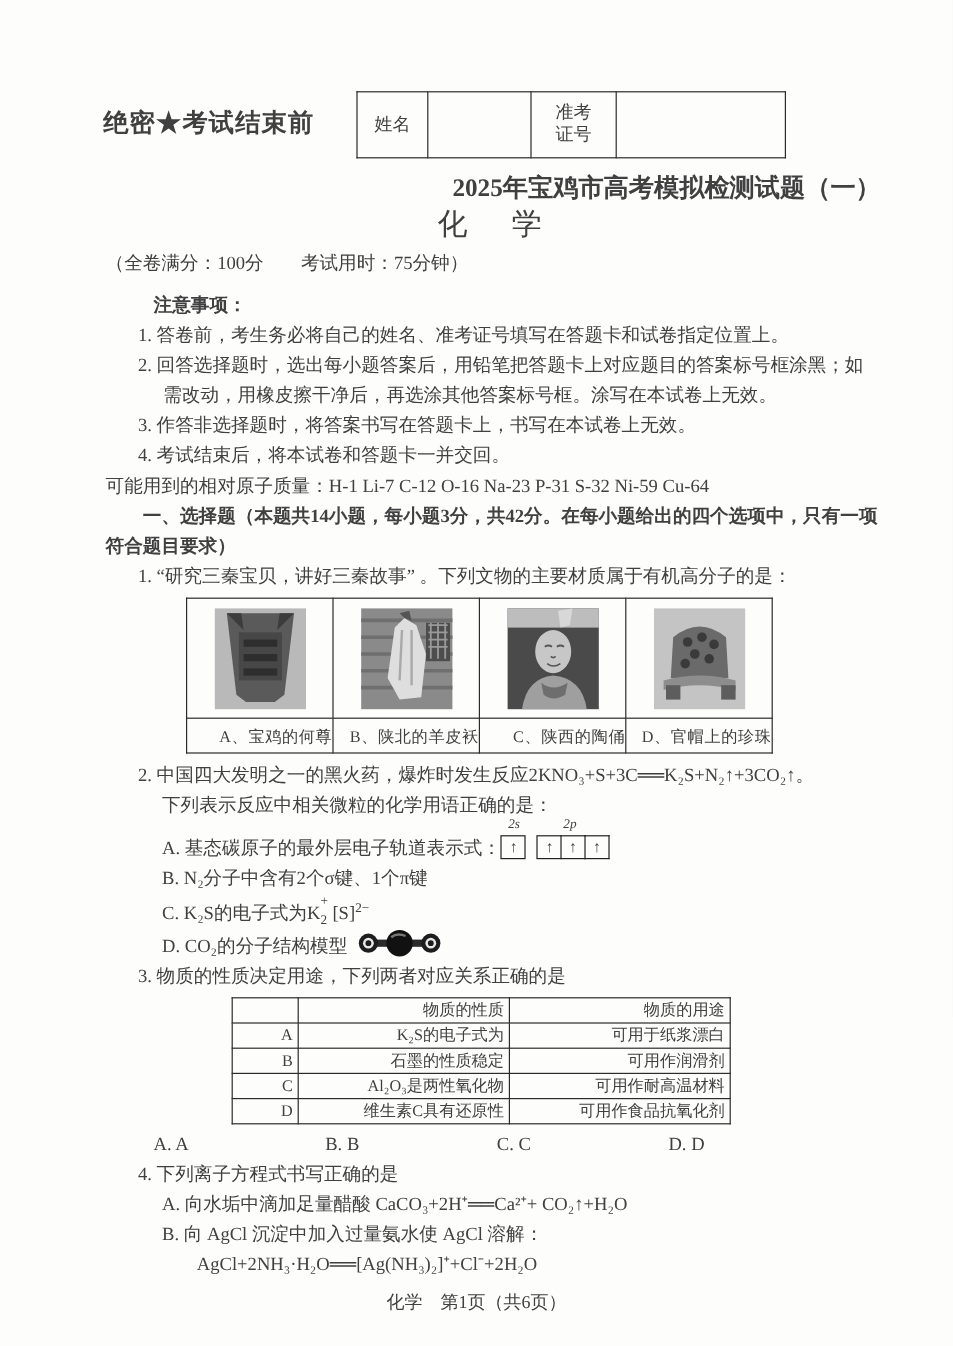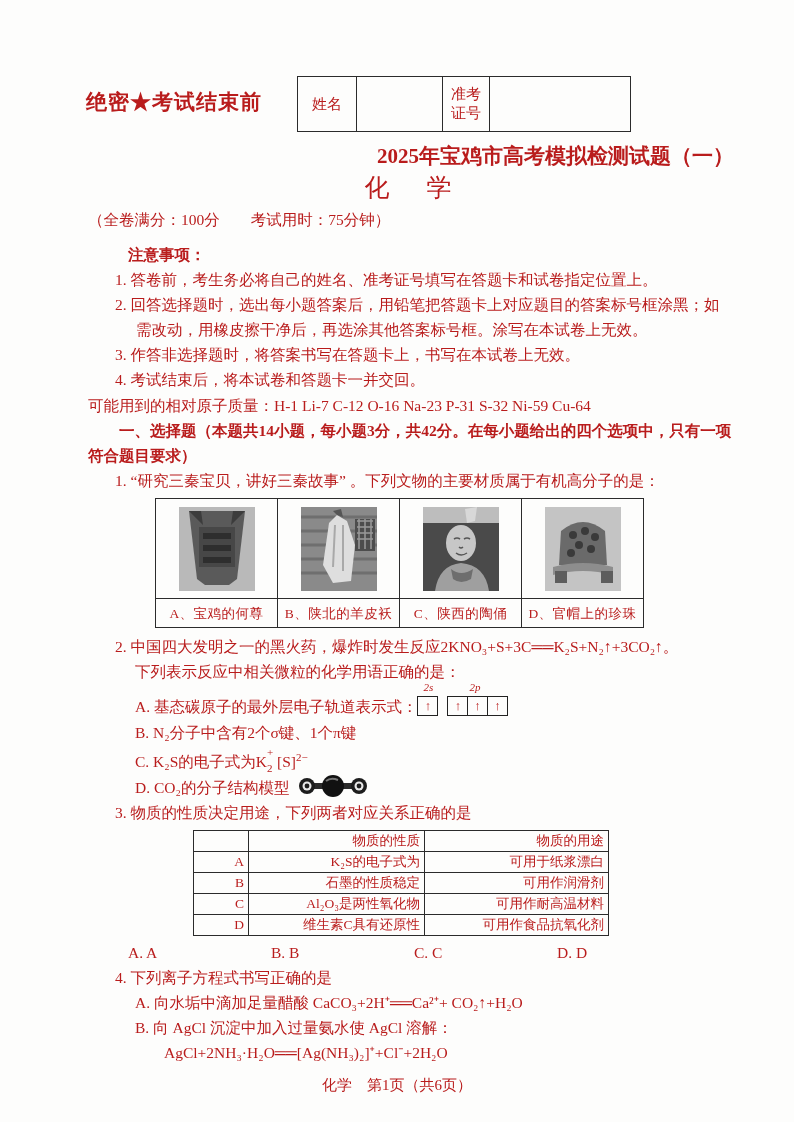--- a/index.html
+++ b/index.html
@@ -1,52 +1,52 @@
 <!DOCTYPE html>
 <html><head>
 <meta charset="utf-8">
 <style>
   * { margin:0; padding:0; box-sizing:border-box; }
   body { background:#e8e8e8; font-family:"Liberation Serif", serif; }
   .page {
     position:relative; width:794px; height:1122px; margin:0 auto;
-    background:#fdfdfc; color:#b91c1c; overflow:hidden;
+    background:#fdfdfc; color:#404040; overflow:hidden;
   }
   
   .classification {
     position:absolute; left:86px; top:88px;
     font-size:21px; font-weight:bold; letter-spacing:1px;
   }
   .candidate-table {
     position:absolute; left:297px; top:76px; border-collapse:collapse;
   }
   .candidate-table td {
     border:1.6px solid #2b2b2b; height:55px; font-size:15px;
     text-align:center; vertical-align:middle; line-height:19px;
   }
   .ct-name-label { width:59px; }
   .ct-name-blank { width:86px; }
-  .ct-id-label { width:47px; }
+  .ct-id-label { width:71px; }
   .ct-id-blank { width:141px; }
   
   .content { position:absolute; left:88px; top:142px; width:646px; font-size:15.5px; line-height:25px; }
   .title-main { text-align:right; font-size:21px; font-weight:bold; line-height:28px; }
   .title-subject { text-align:center; font-size:25px; font-weight:normal; line-height:32px; letter-spacing:6px; margin-top:2px; }
   .title-info { text-align:left; font-size:15.5px; margin-top:4px; line-height:24px; }
   .notice-heading { font-weight:bold; margin-top:10px;margin-left:40px; }
   .notice-item { padding-left:48px; text-indent:-21px; }
   .atomic-masses { margin-top:1px; }
   .section-heading { font-weight:bold; text-indent:2em; }
   .q-stem { padding-left:27px; }
   .q-cont { padding-left:47px; }
   .q-option { padding-left:47px; }
   .q-eq { padding-left:76px; }
   
   .artifact-table { border-collapse:collapse; margin:5px 0 6px 67px; }
-  .artifact-table td { border:1.4px solid #2b2b2b; text-align:center; vertical-align:middle; }
+  .artifact-table td { border:1.4px solid #2b2b2b; text-align:right; vertical-align:middle; }
   .artifact-img-cell { width:122px; height:100px; }
   .artifact-caption { height:29px; font-size:13.5px; letter-spacing:0.5px; }
   .artifact-img-cell svg { display:block; margin:0 auto; }
   
   .orbital-group { position:relative; display:inline-block; width:104px; height:36px; vertical-align:-8px; }
   .orb-label { position:absolute; top:-2px; font-size:11px; font-style:italic; line-height:11px; }
   .orb-label-s { left:6px; }
   .orb-label-p { left:52px; }
   .orb-box {
     position:absolute; top:12px; width:21px; height:20px;

